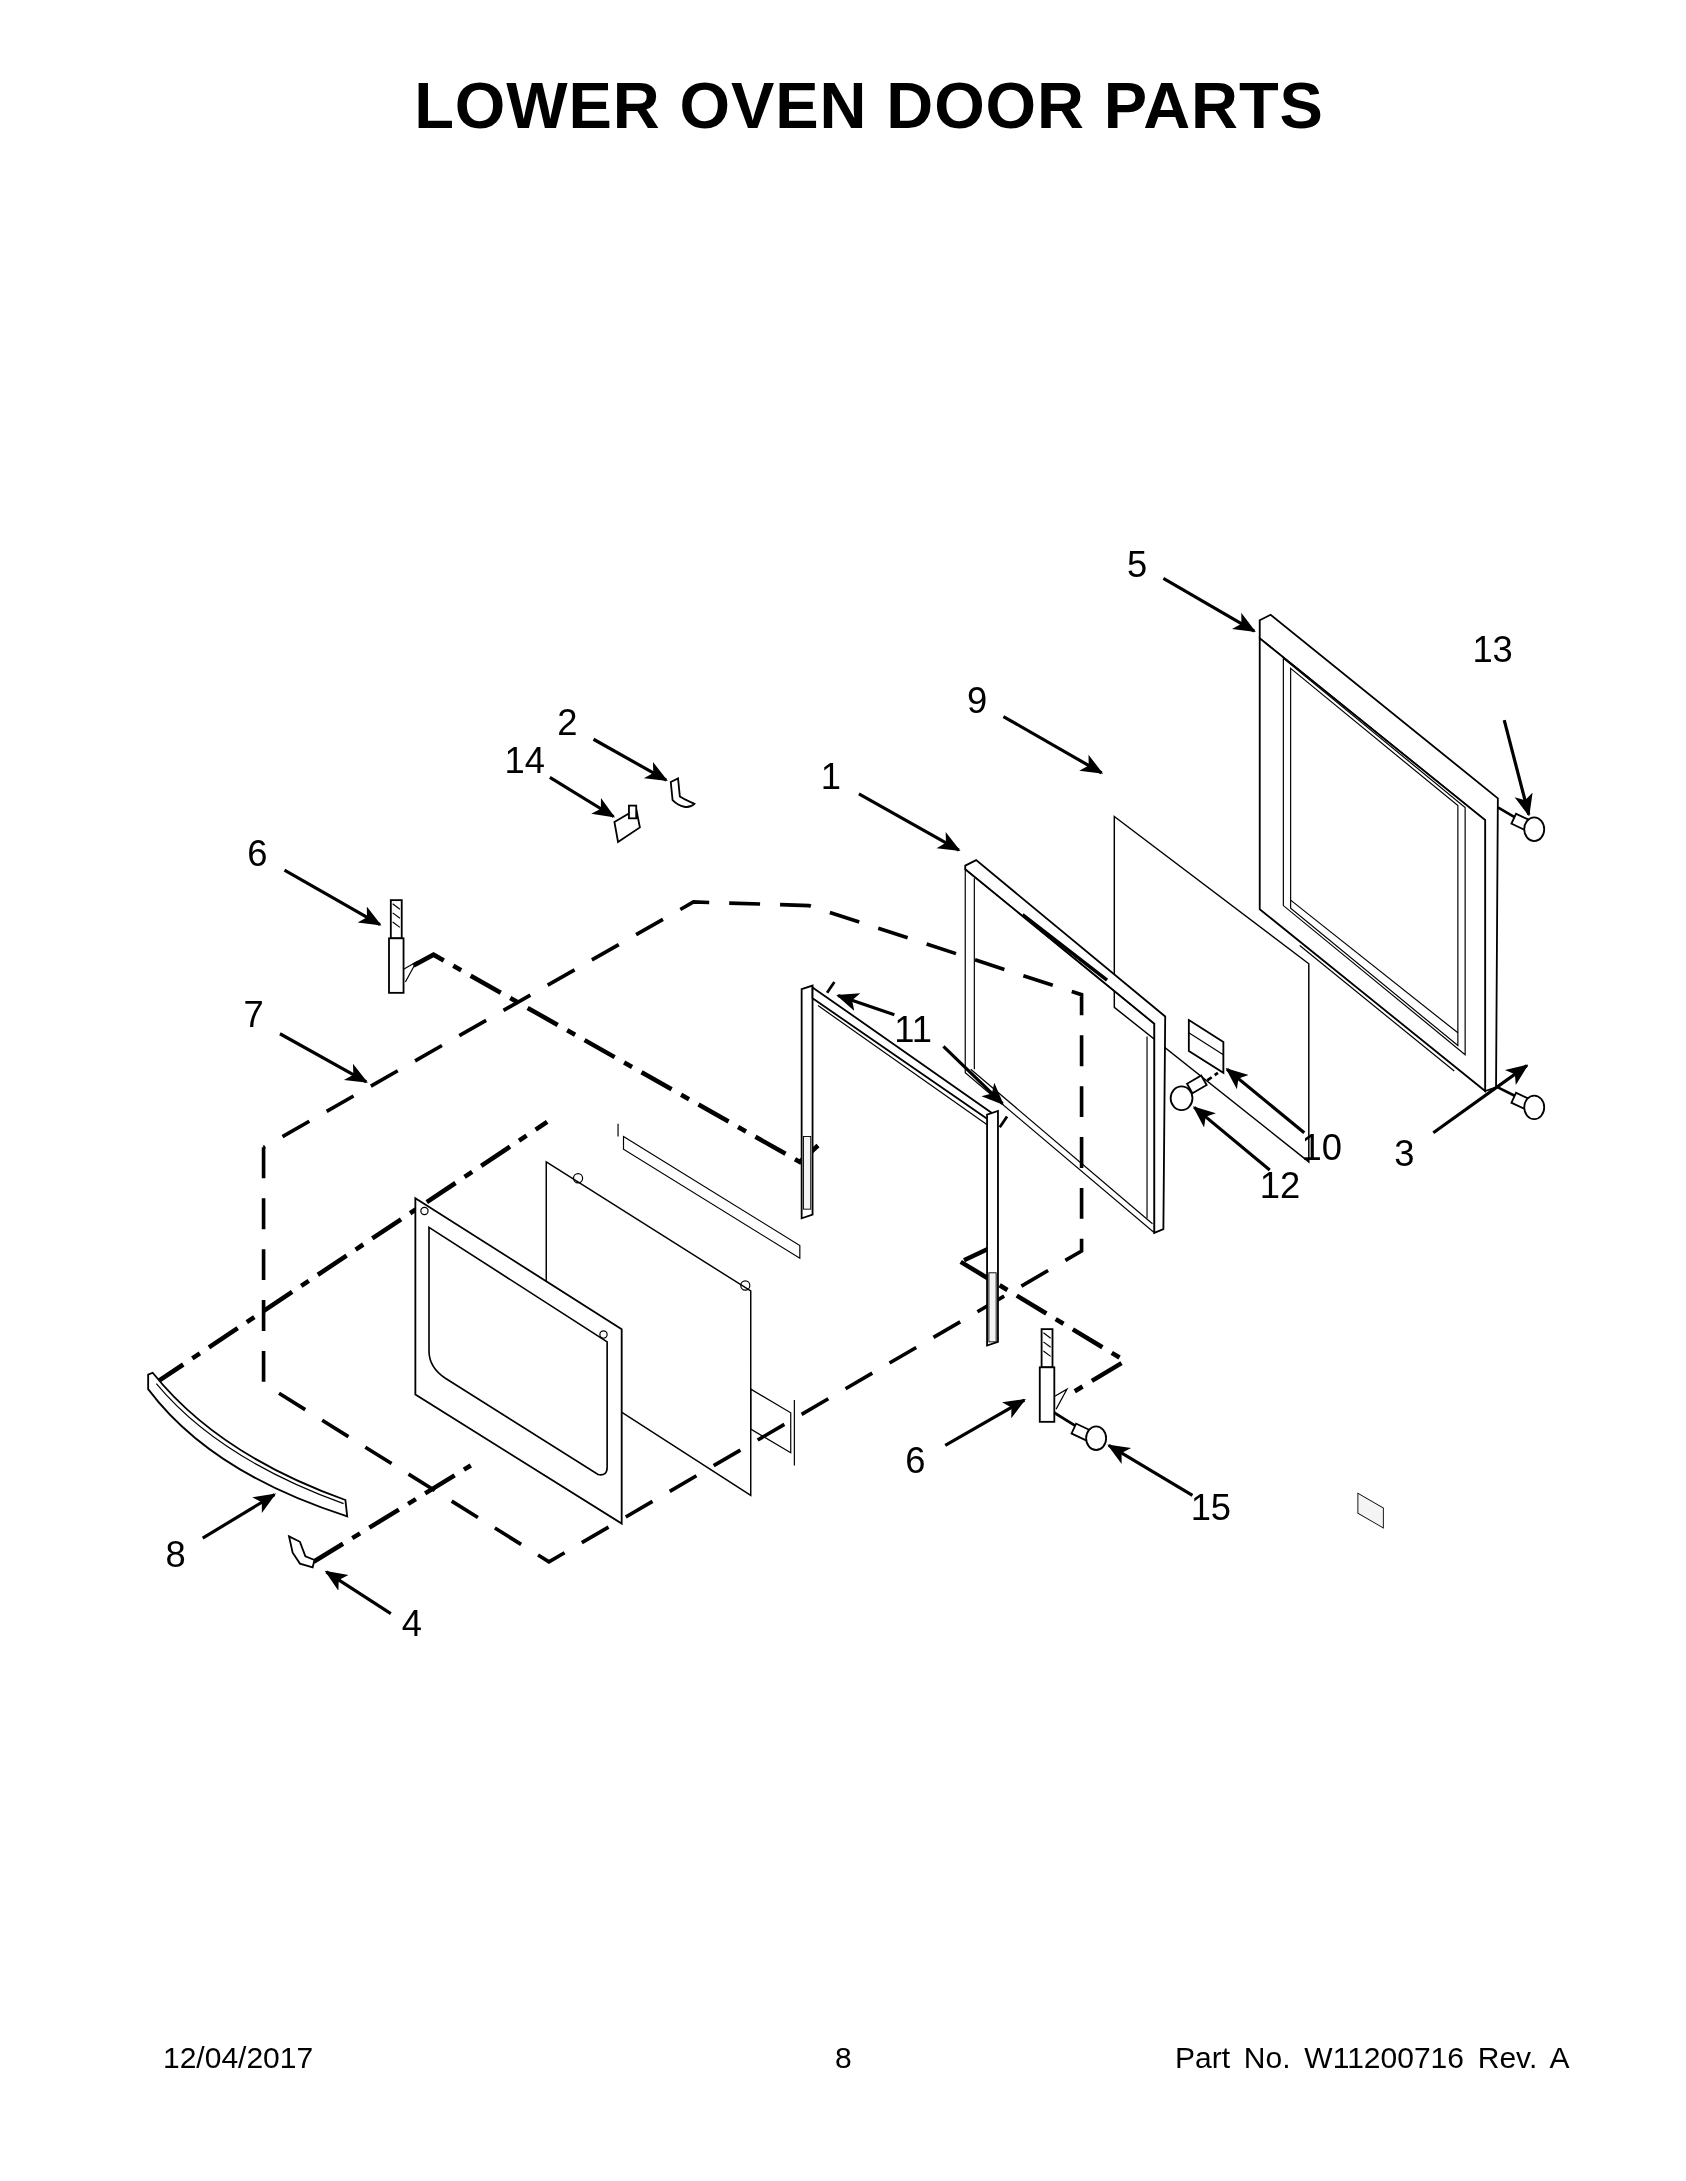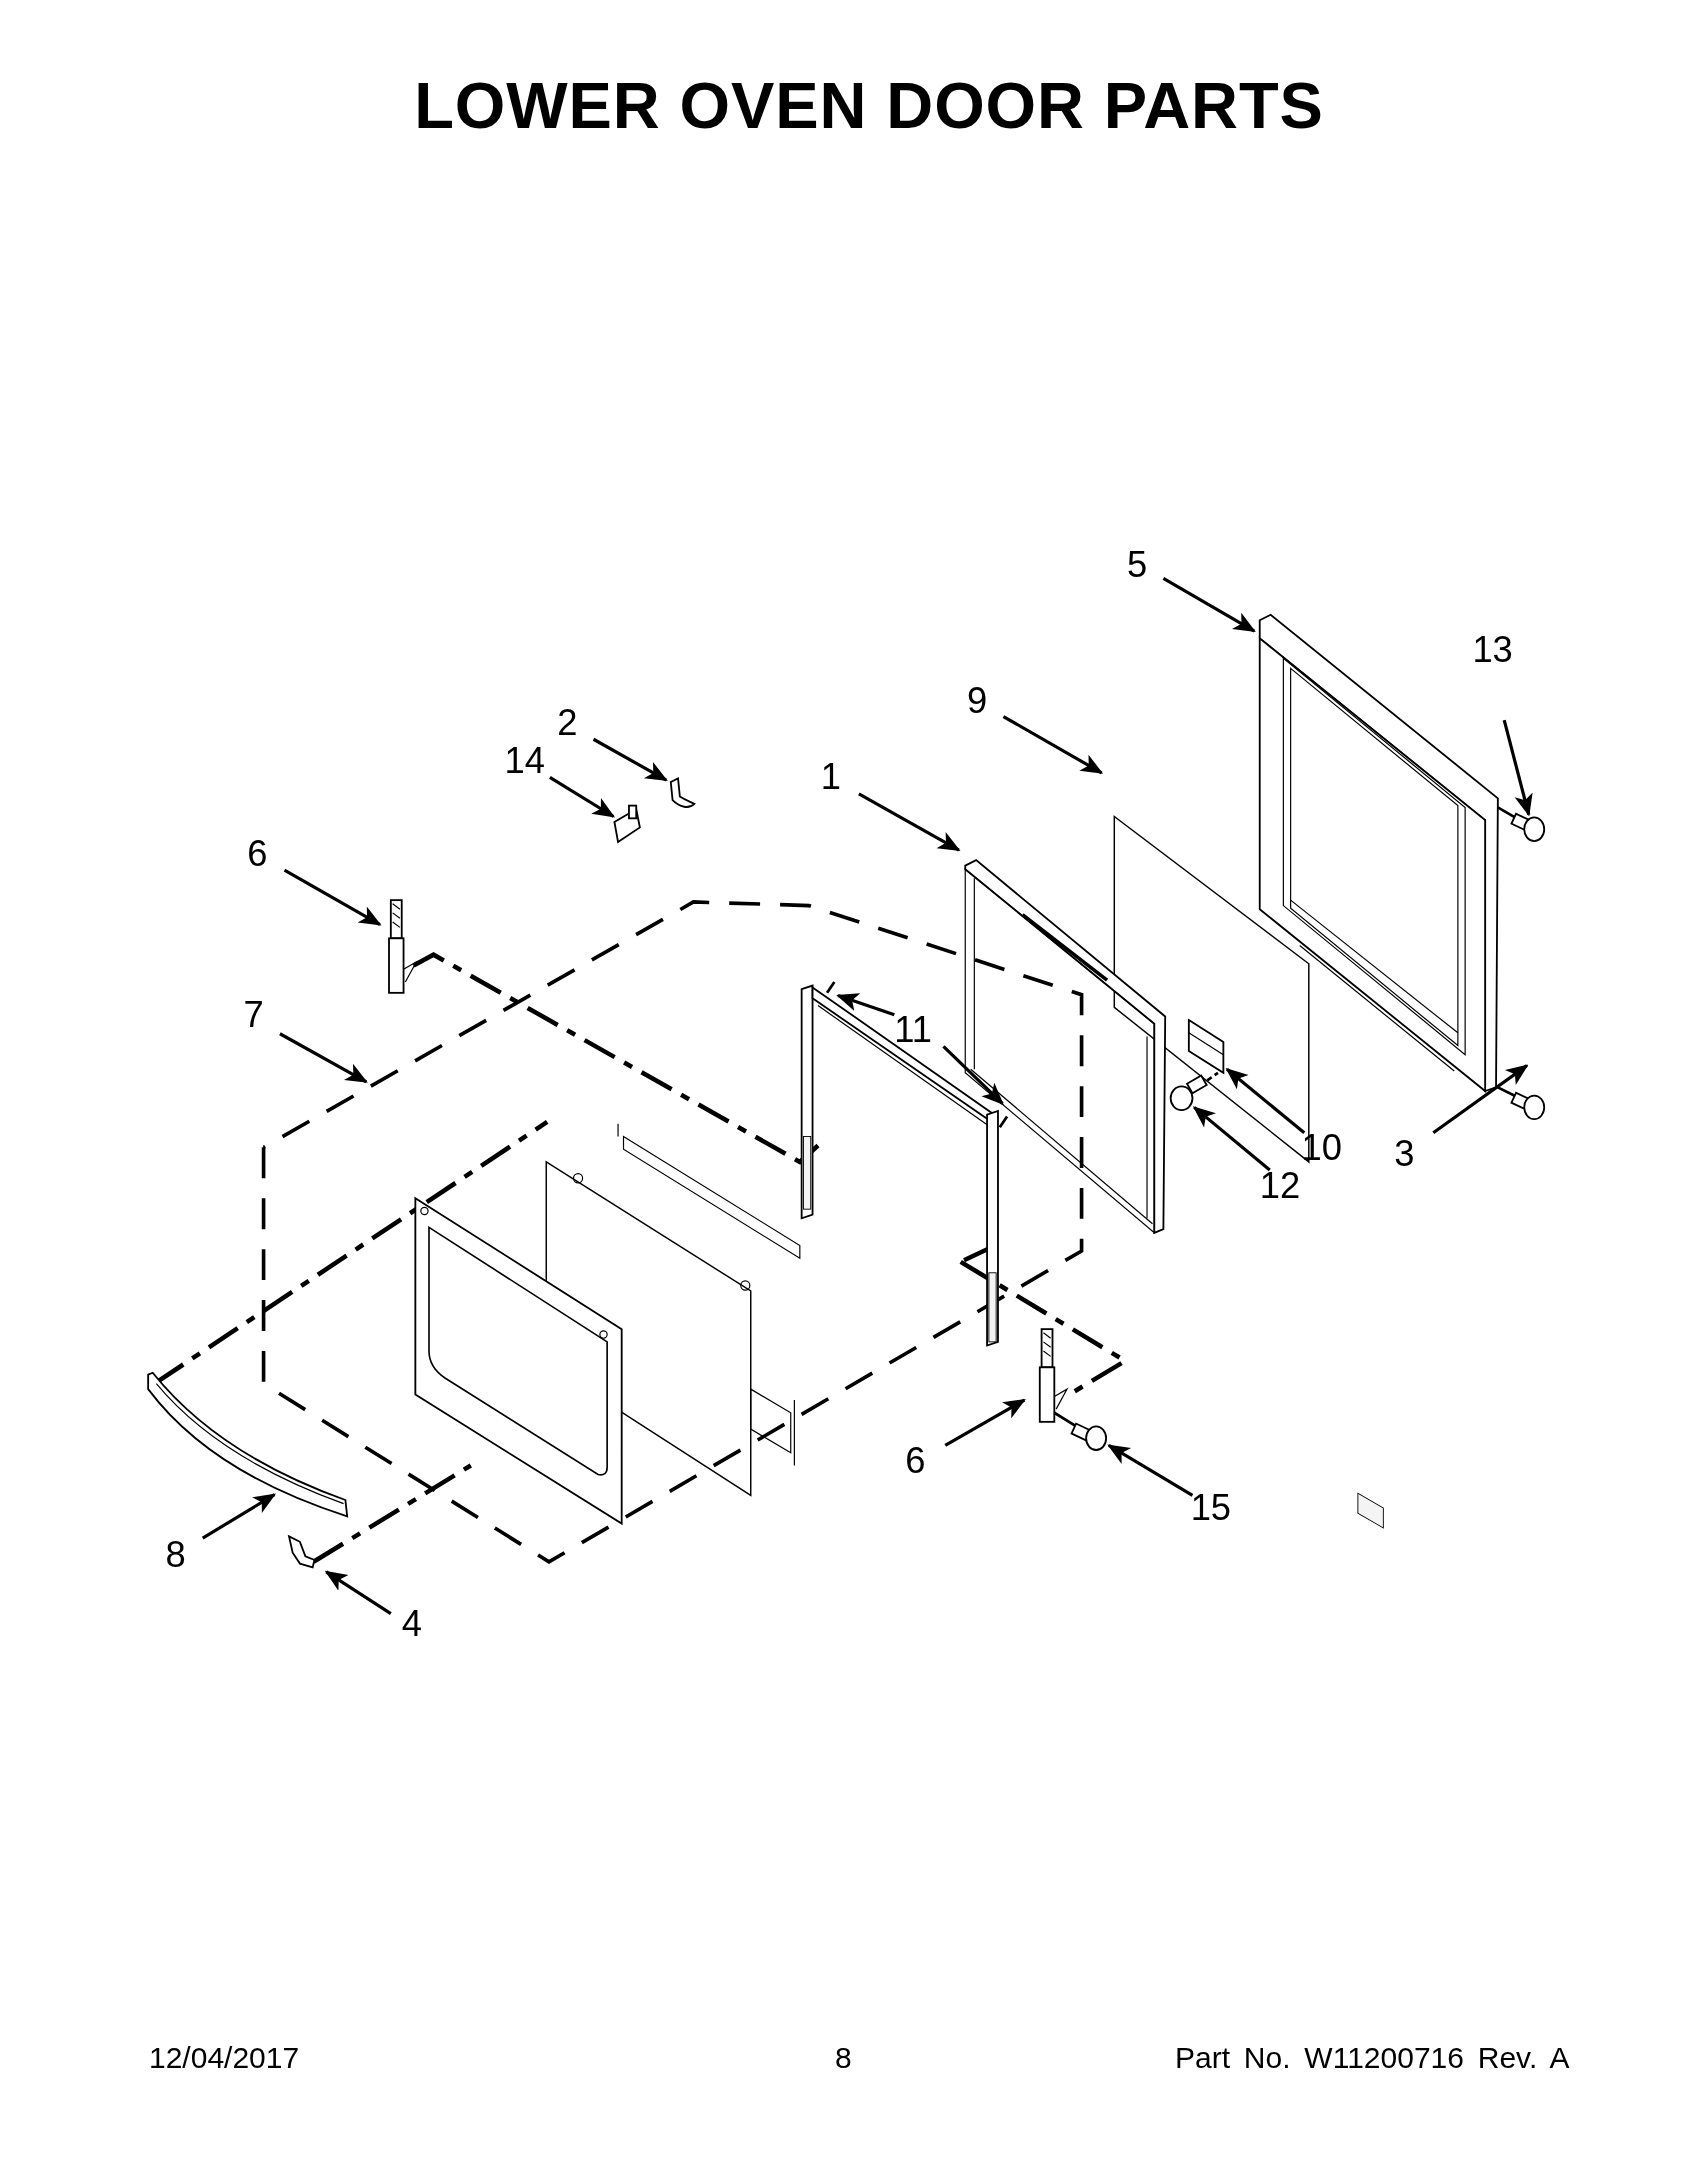--- a/index.html
+++ b/index.html
@@ -1,21 +1,21 @@
 <!DOCTYPE html>
 <html style="font-size:14.5px"><head>
 <meta charset="utf-8">
 <style>
   html, body { margin: 0; padding: 0; background: #ffffff; }
   body { width: 1686px; height: 2182px; position: relative; overflow: hidden;
          font-family: "Liberation Sans", sans-serif; color: #000; }
   .title { position: absolute; left: 0; top: 69px; width: 1686px; text-align: center;
            font-weight: bold; font-size: 65px; letter-spacing: 0.9px; line-height: 73px; padding-left: 26px; }
   .footer { position: absolute; top: 2040px; font-size: 30px; line-height: 36px; }
-  #footer-date { left: 149px; text-align: right; }
+  #footer-date { left: 163px; text-align: right; }
   #footer-page { left: 835px; }
   #footer-part { left: 1175px; word-spacing: 5.5px; text-align: right; }
   svg.diagram { position: absolute; left: 0; top: 0; }
   .callout { font-family: "Liberation Sans", sans-serif; font-size: 40px; fill: #000; }
   .dash { stroke: #000; stroke-width: 4; fill: none; stroke-dasharray: 34 22; }
   .dashdot { stroke: #000; stroke-width: 5; fill: none; stroke-dasharray: 38 12 10 12; }
   .leader { stroke: #000; stroke-width: 3.5; fill: none; }
   .part { stroke: #000; stroke-width: 2; fill: #fff; }
   .thin { stroke: #000; stroke-width: 1.3; fill: none; }
   .hatch { stroke: #000; stroke-width: 1; fill: #f4f4f4; }

